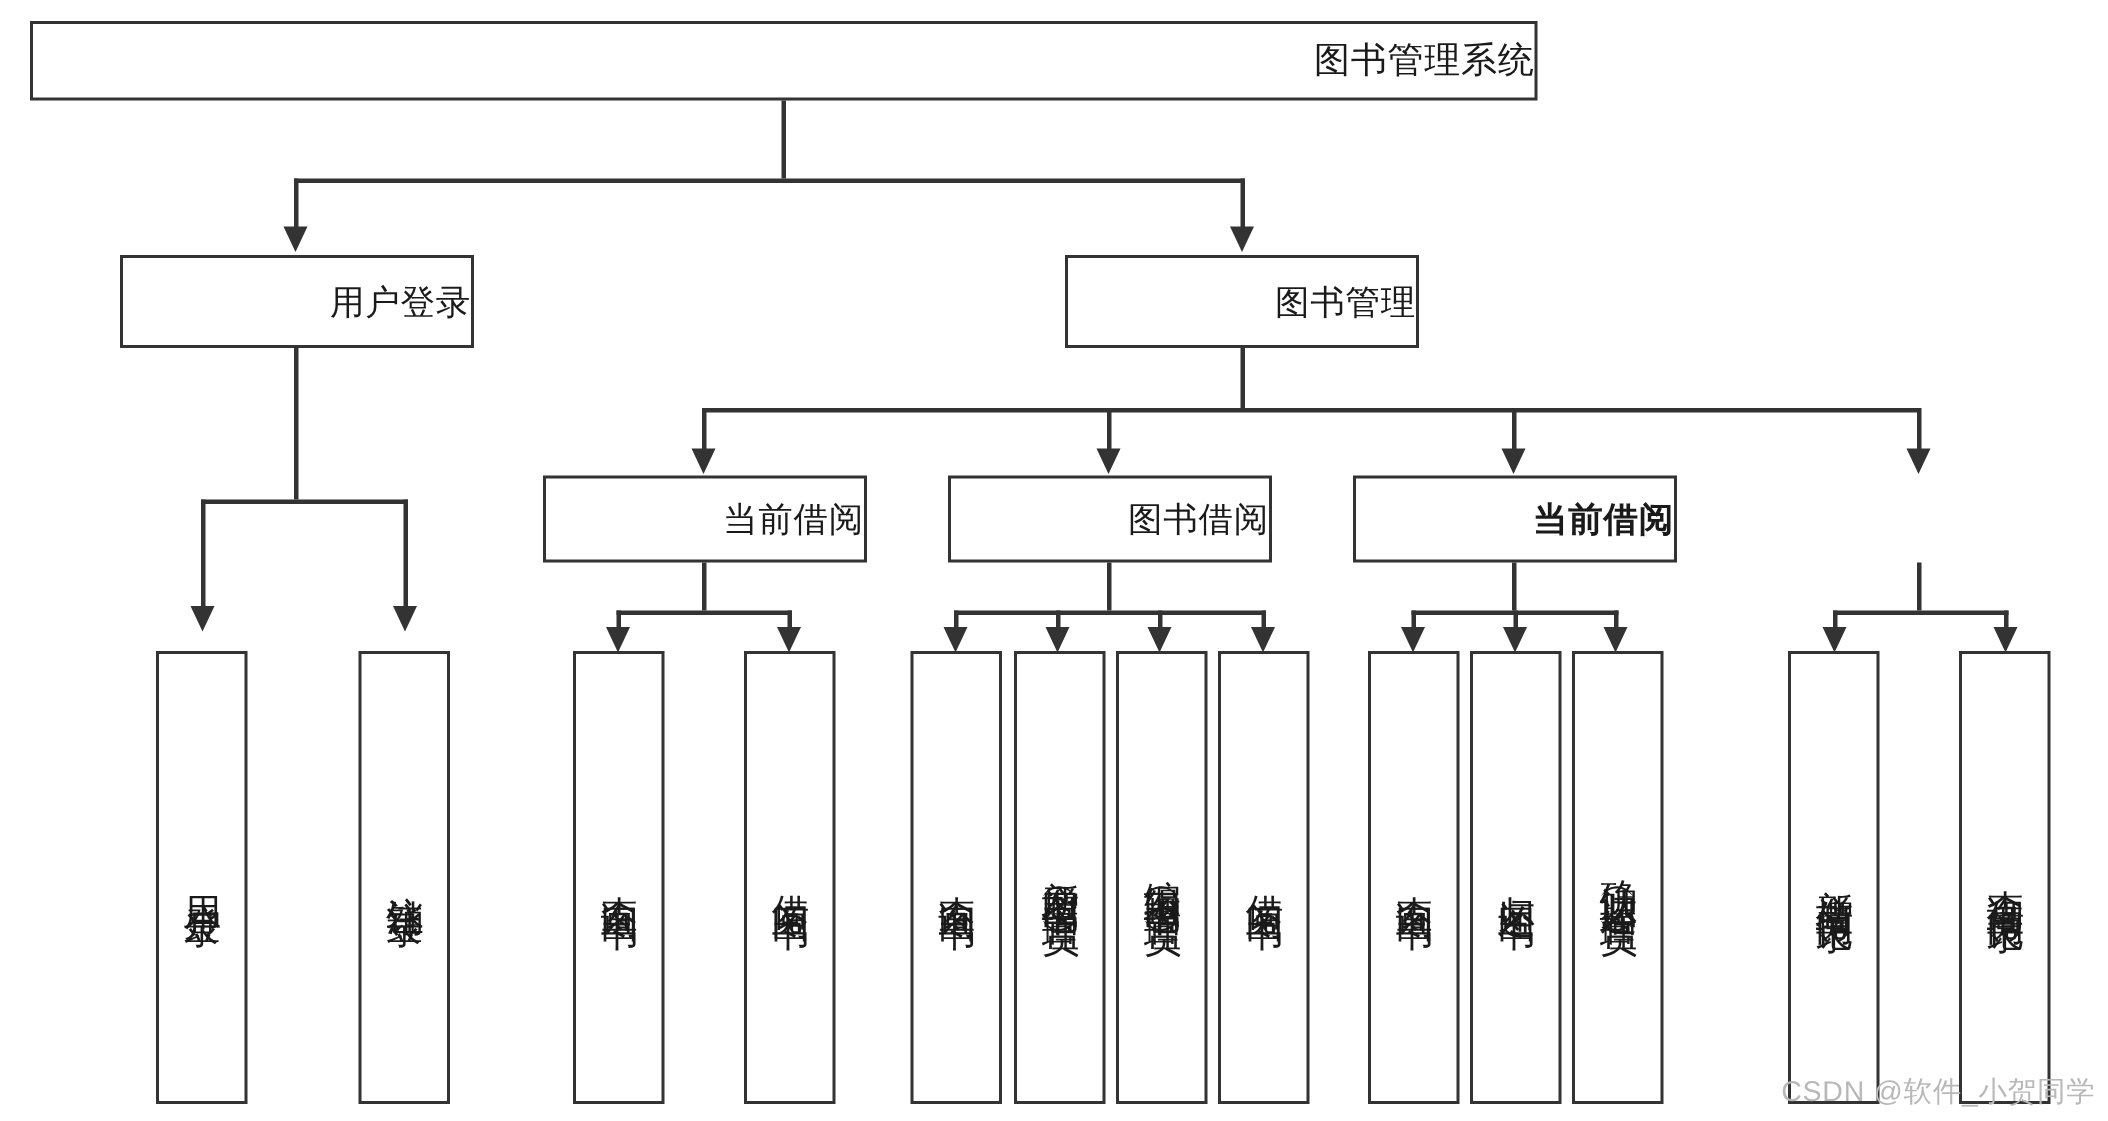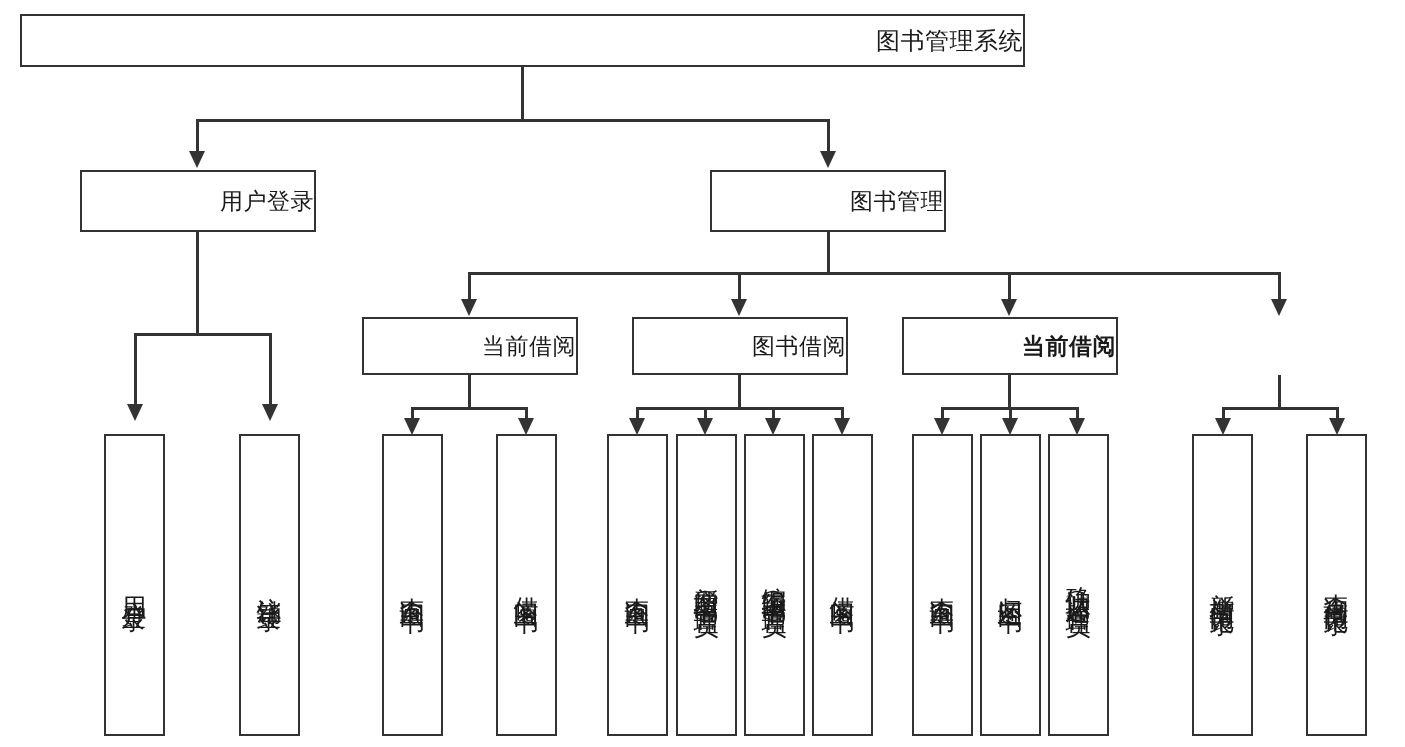--- a/index.html
+++ b/index.html
@@ -206,14 +206,15 @@
     <span class="node-label">确认归还（管理员）</span>
   </div>
 
   <div class="node leaf" style="left:1192px; top:434px; width:61px; height:302px;">
     <span class="node-label">新增借阅记录</span>
   </div>
   <div class="node leaf" style="left:1306px; top:434px; width:61px; height:302px;">
     <span class="node-label">查询借阅记录</span>
   </div>
 
+  <div class="watermark">CSDN @软件_小贺同学</div>
 
 </div>
 
 </body></html>

